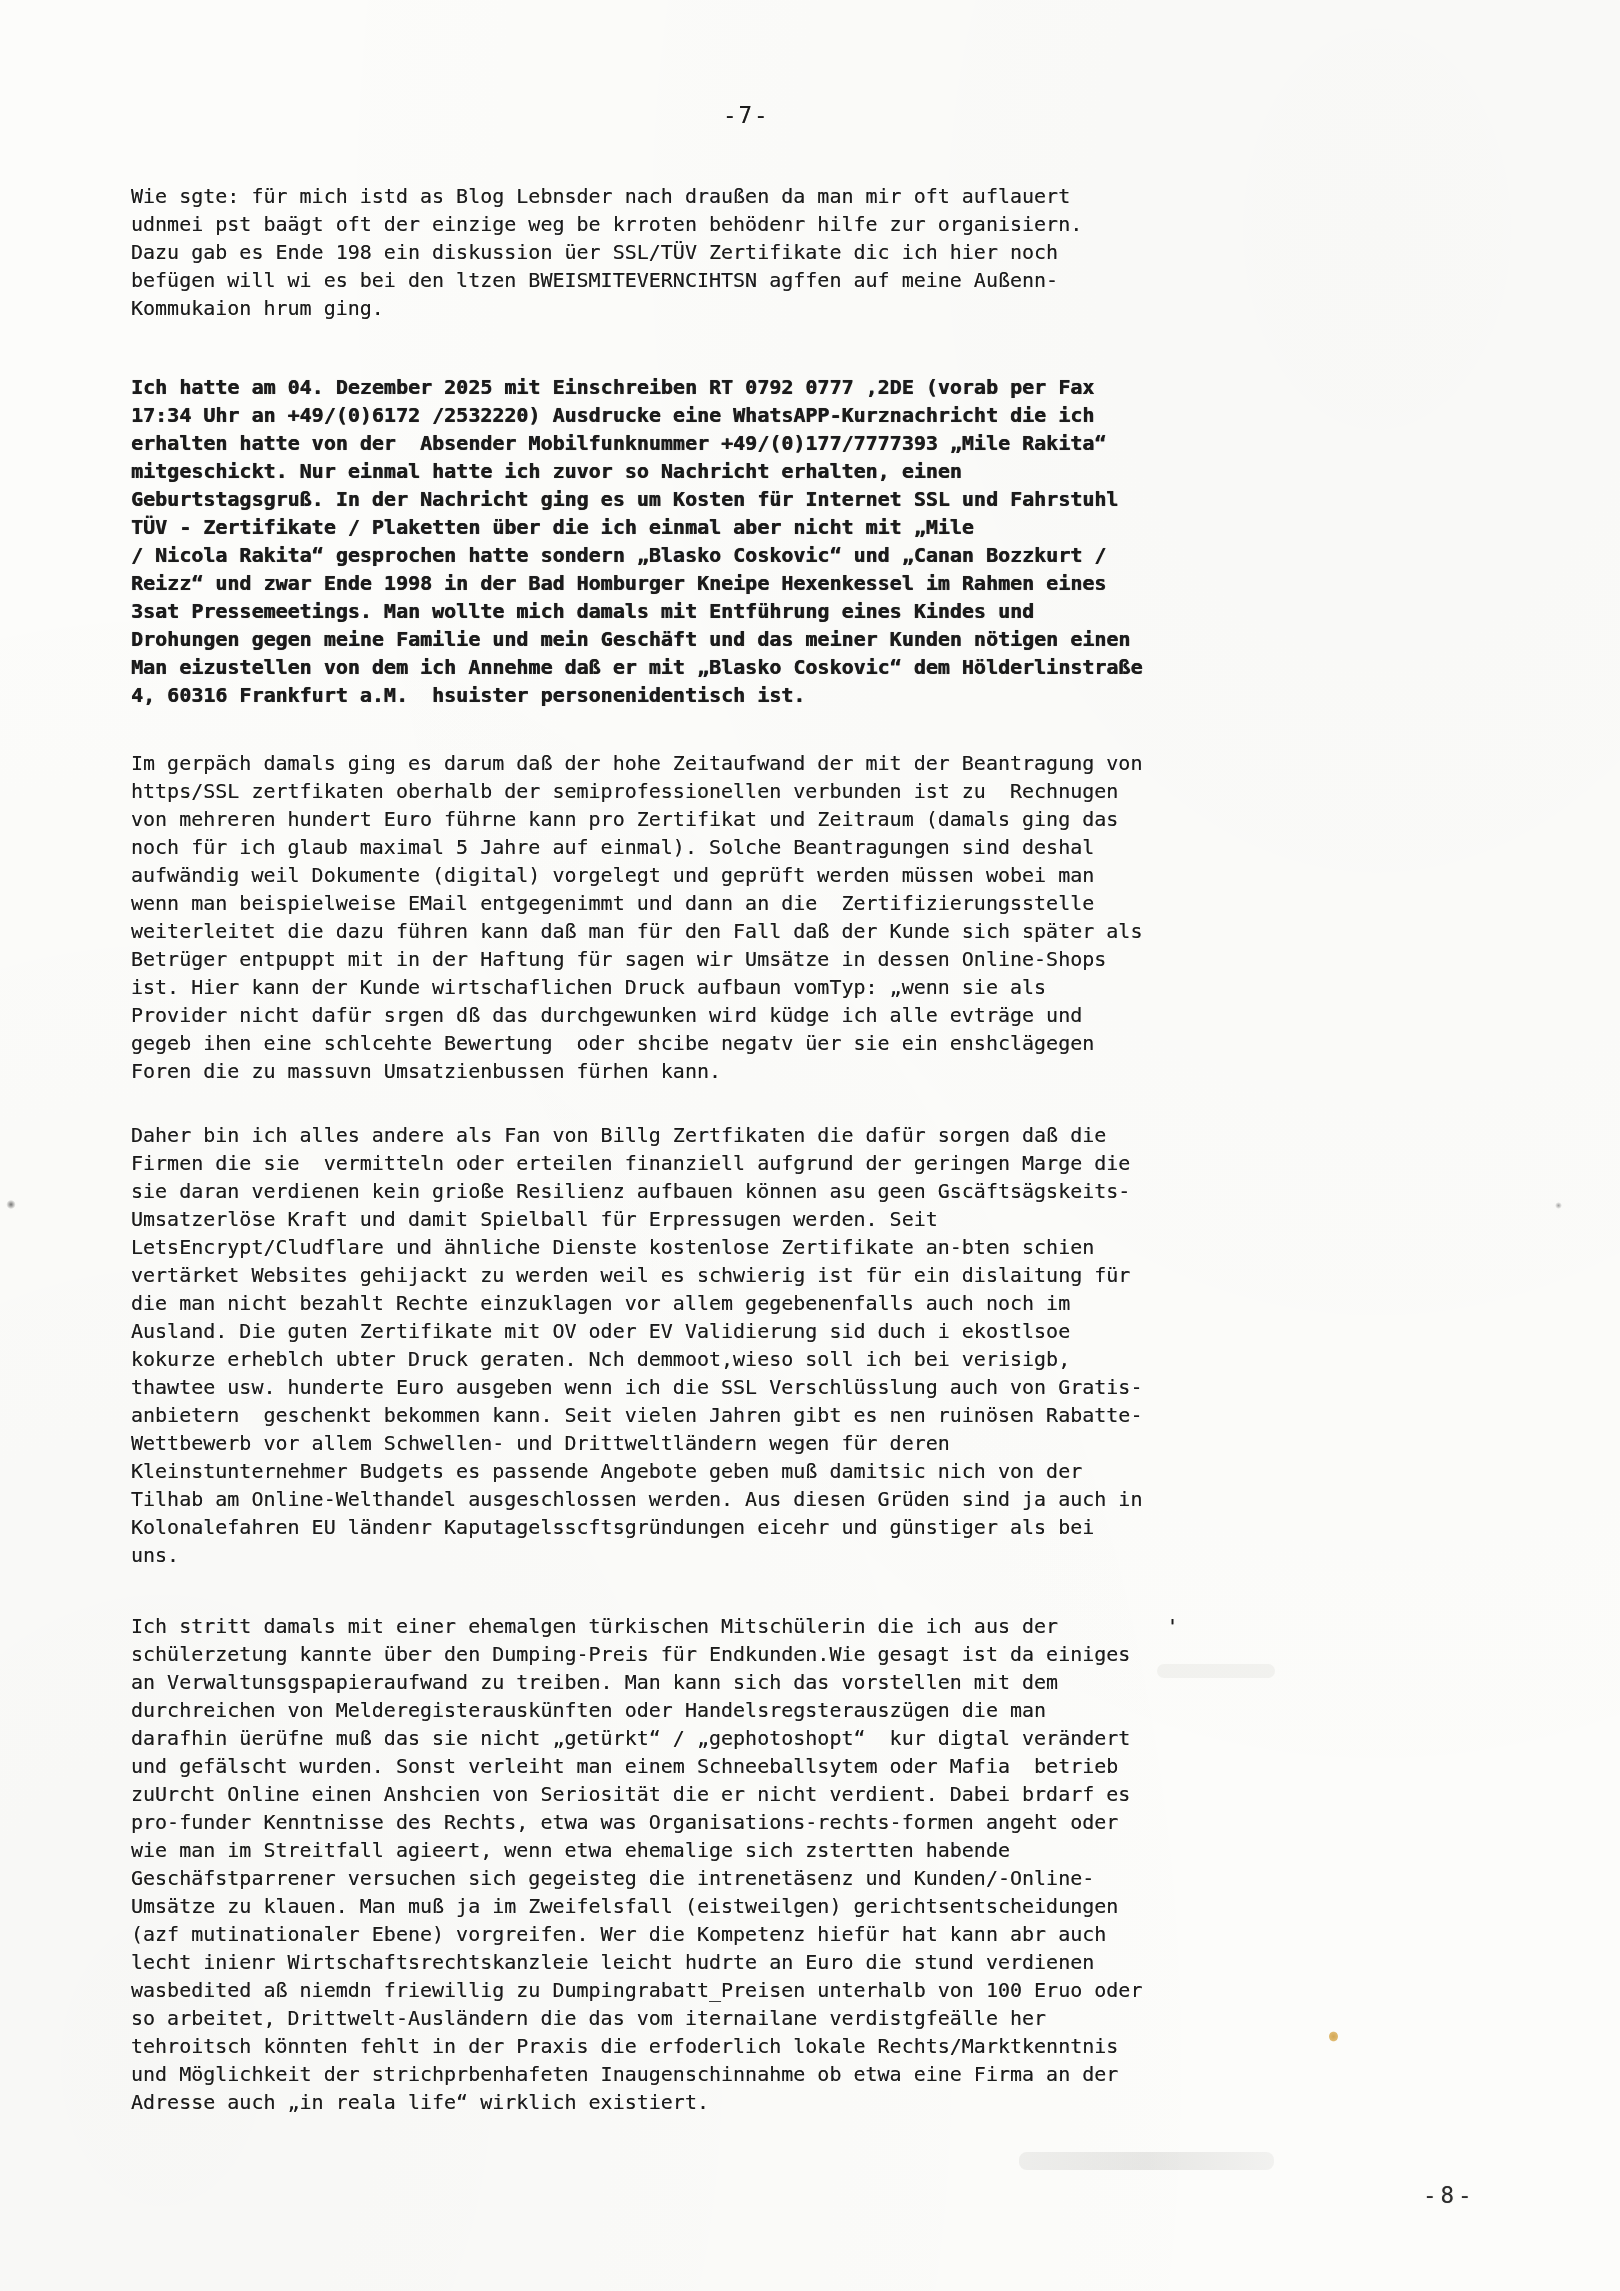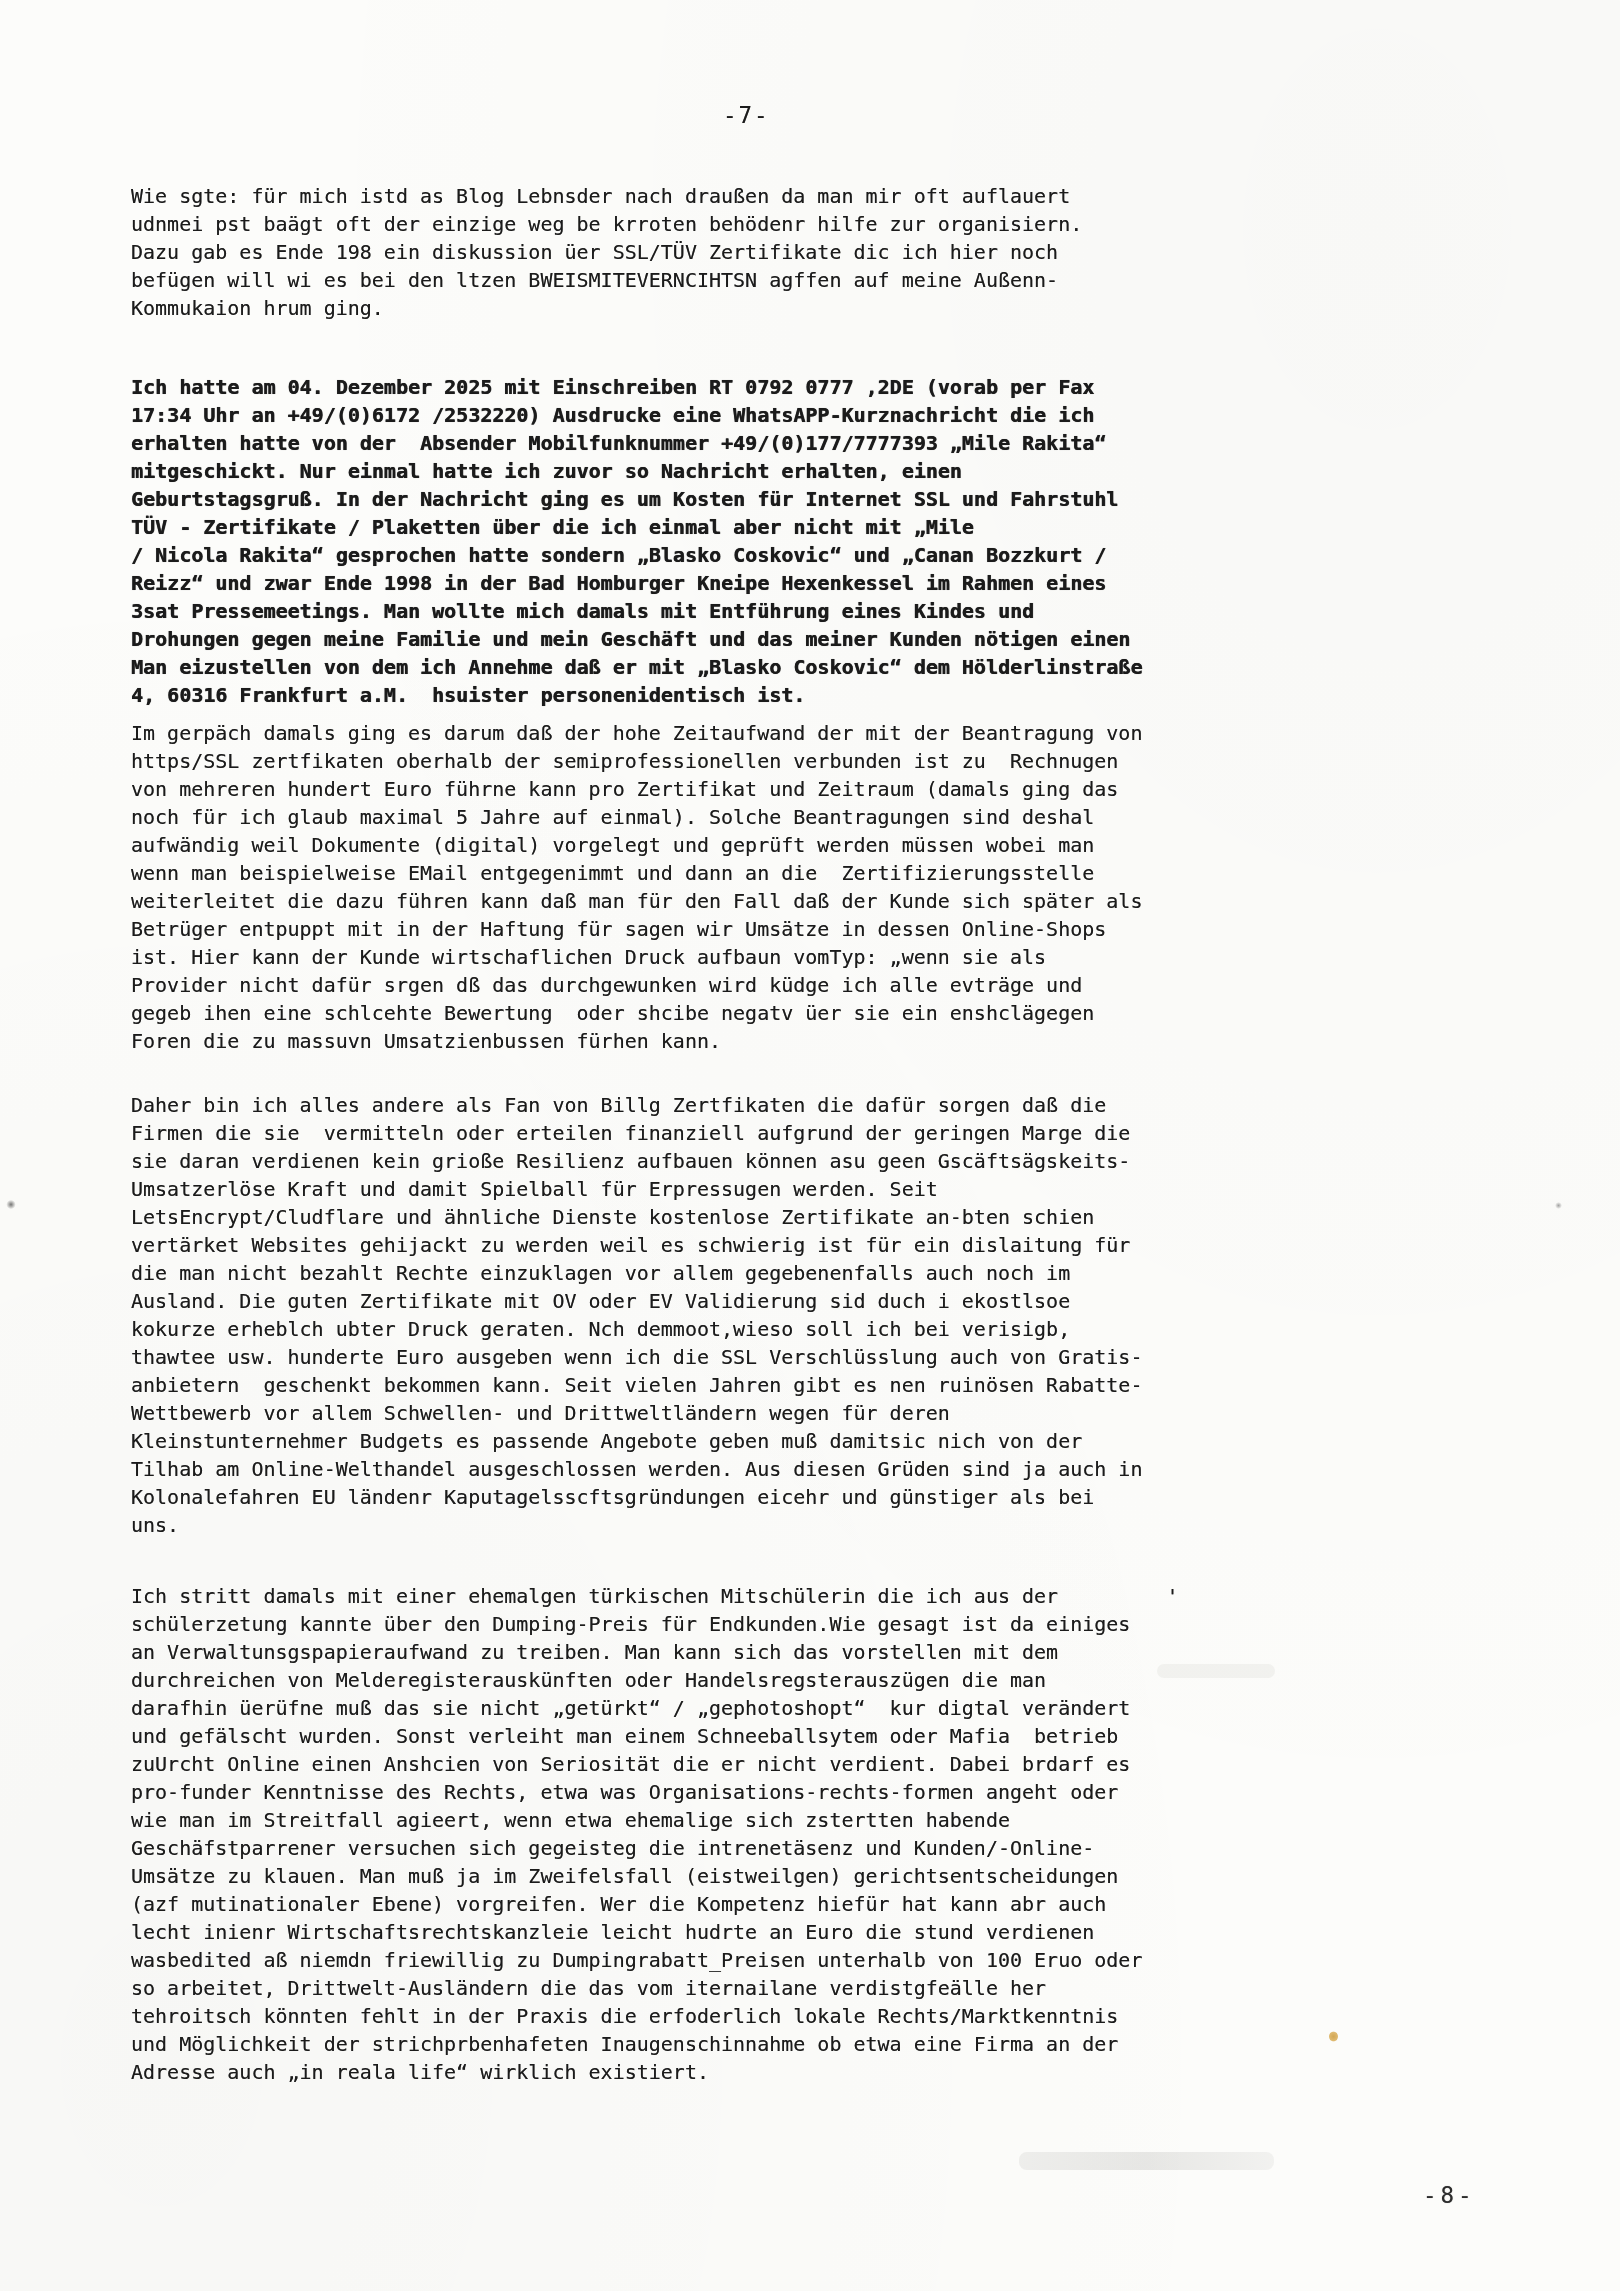--- a/index.html
+++ b/index.html
@@ -50,21 +50,21 @@
     font-size: 20px;
     line-height: 28px;
     white-space: pre;
     text-shadow: 0 0 0.6px rgba(20,20,20,0.55);
   }
   .doc-body p.bold {
     font-weight: bold;
     text-shadow: 0.5px 0 0 rgba(10,10,10,0.75), 0 0 0.7px rgba(10,10,10,0.5);
   }
   .doc-body p:nth-of-type(1) { margin-bottom: 51px; }
-  .doc-body p:nth-of-type(2) { margin-bottom: 10px; }
+  .doc-body p:nth-of-type(2) { margin-bottom: 40px; }
   .doc-body p:nth-of-type(3) { margin-bottom: 36px; }
   .doc-body p:nth-of-type(4) { margin-bottom: 43px; margin-top: 29px; }
   .doc-body p:nth-of-type(5) { margin-bottom: 16px; }
   
   .artifact {
     position: absolute;
     border-radius: 50%;
     pointer-events: none;
   }
   .artifact.speck-orange {

